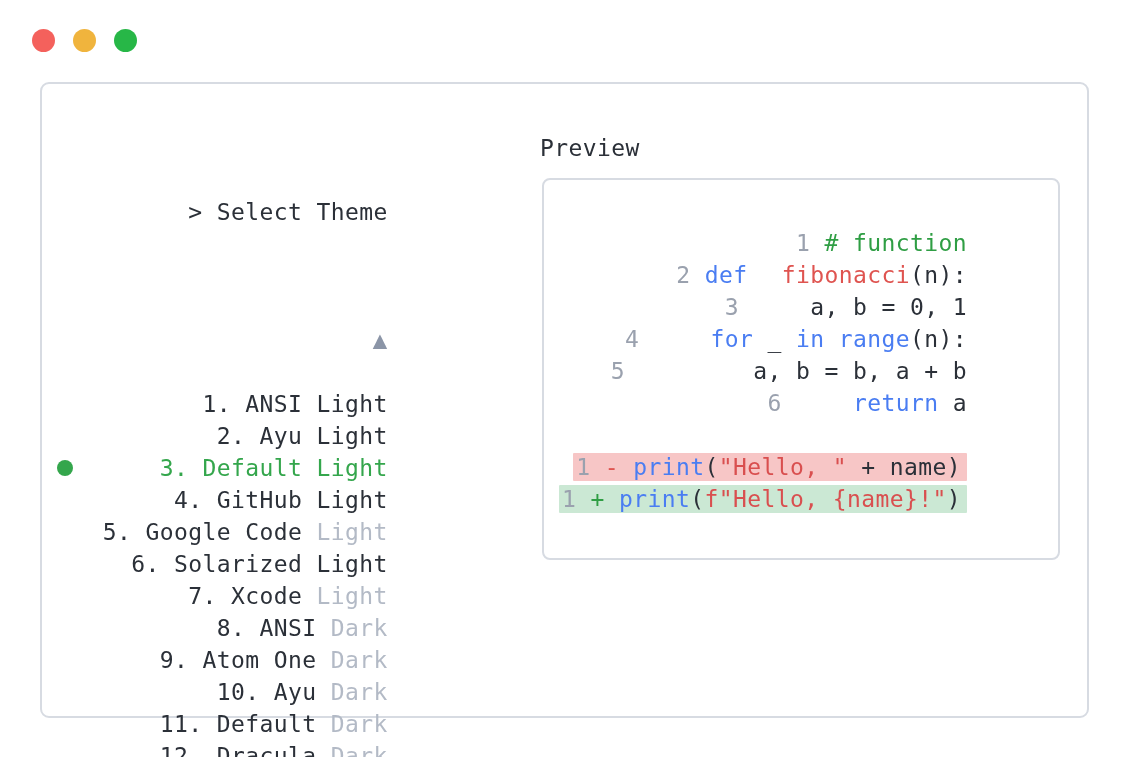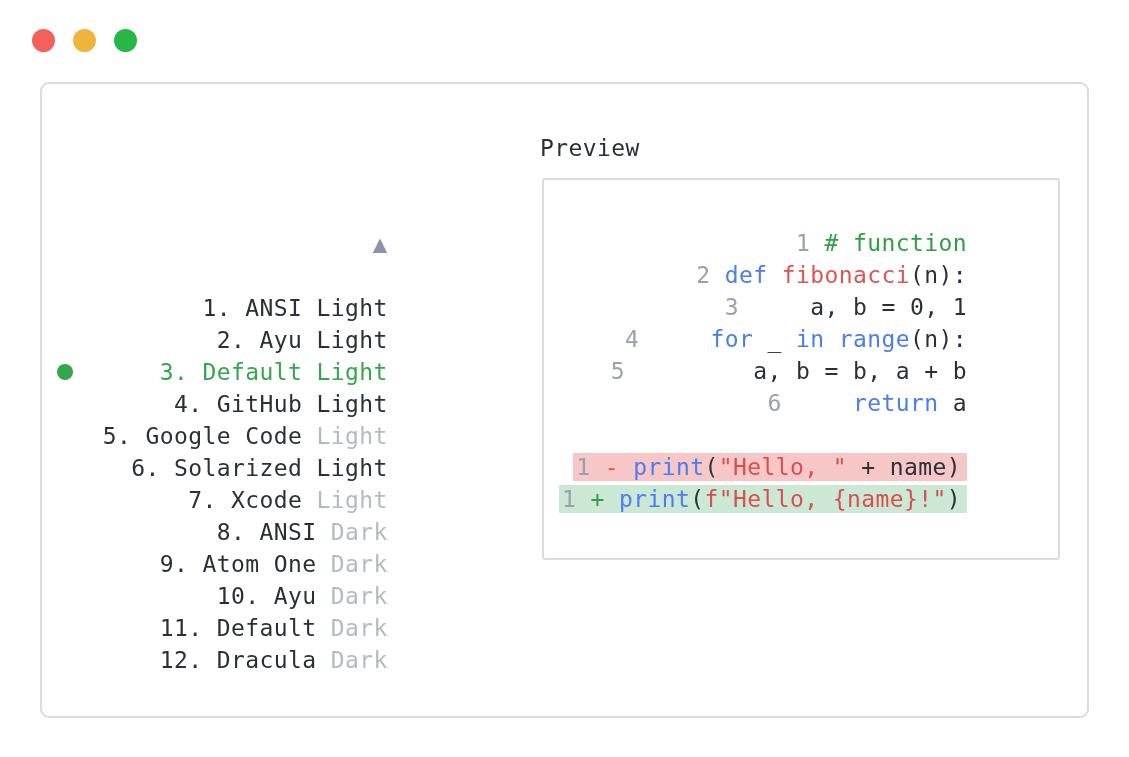--- a/index.html
+++ b/index.html
@@ -37,48 +37,49 @@
   .arrow-up{color:var(--scroll-up);font-size:24px;}
   .item .var{color:var(--text-muted);}
   .item.selected span{color:var(--accent-green);}
   .bullet{
     position:absolute;left:-3px;top:8px;width:16px;height:16px;border-radius:50%;
     background:var(--accent-green);
   }
   .preview-label{position:absolute;left:498px;top:48px;}
   .preview-box{
     position:absolute;left:500px;top:94px;width:518px;height:382px;
-    border:2px solid var(--panel-border);border-radius:3px;background:#fff;box-sizing:border-box;
+    border:2px solid var(--panel-border);border-radius:8px;background:#fff;box-sizing:border-box;
   }
   .code{position:absolute;left:18px;top:47px;}
   .cline{height:32px;}
   .hl{padding:1px 6px 1px 3px;margin-left:-3px;border-radius:1px;}
   .hl-del{background:var(--del-bg);}
   .hl-add{background:var(--add-bg);}
   .tk-ln{color:var(--ln);}
   .tk-comment{color:var(--comment);}
   .tk-kw{color:var(--kw);}
-  .tk-fn{color:var(--fn);}
+  .tk-fn{color:var(--fn);margin-left:20px;}
   .tk-str{color:var(--str);}
   .tk-pl{color:var(--text-dark);}
   .tk-del{color:var(--fn);}
   .tk-add{color:var(--comment);}
 </style>
 </head>
 <body>
 
 <div class="traffic">
   <div class="light" style="background: rgb(244, 97, 92);"></div>
   <div class="light" style="background: rgb(240, 180, 61);"></div>
   <div class="light" style="background: rgb(39, 183, 71);"></div>
 </div>
 
 <div class="panel">
 
   <div class="picker mono">
+    <div class="row">&gt; Select Theme</div>
     <div class="row">
       <span class="arrow-up">▲</span>
     </div>
     <div id="theme-list"><div class="row item"><span class="num">   1. </span><span class="nm">ANSI Light</span></div><div class="row item"><span class="num">   2. </span><span class="nm">Ayu Light</span></div><div class="row item selected"><span class="bullet"></span><span class="num">   3. </span><span class="nm">Default Light</span></div><div class="row item"><span class="num">   4. </span><span class="nm">GitHub Light</span></div><div class="row item"><span class="num">   5. </span><span class="nm">Google Code</span><span class="var"> Light</span></div><div class="row item"><span class="num">   6. </span><span class="nm">Solarized Light</span></div><div class="row item"><span class="num">   7. </span><span class="nm">Xcode</span><span class="var"> Light</span></div><div class="row item"><span class="num">   8. </span><span class="nm">ANSI</span><span class="var"> Dark</span></div><div class="row item"><span class="num">   9. </span><span class="nm">Atom One</span><span class="var"> Dark</span></div><div class="row item"><span class="num">  10. </span><span class="nm">Ayu</span><span class="var"> Dark</span></div><div class="row item"><span class="num">  11. </span><span class="nm">Default</span><span class="var"> Dark</span></div><div class="row item"><span class="num">  12. </span><span class="nm">Dracula</span><span class="var"> Dark</span></div></div>
     
     
     
   </div>
 
   <div class="preview-label mono">Preview</div>

